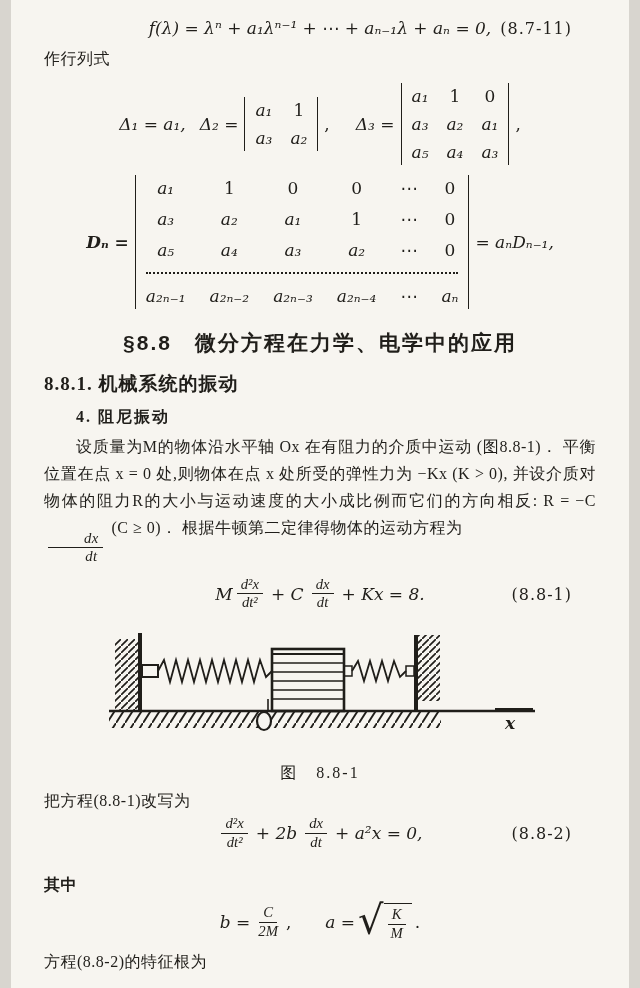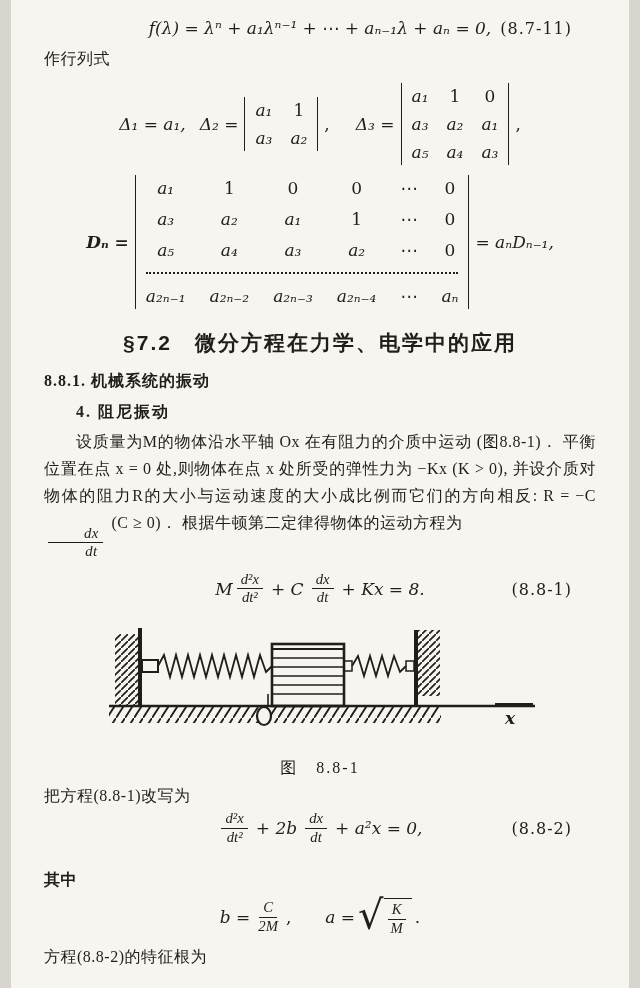--- a/index.html
+++ b/index.html
@@ -36,21 +36,21 @@
   .mgrid{display:grid;text-align:center;}
   .g2{grid-template-columns:repeat(2,auto);column-gap:18px;row-gap:8px;}
   .g3{grid-template-columns:repeat(3,auto);column-gap:18px;row-gap:8px;}
   .g6{grid-template-columns:repeat(6,auto);column-gap:24px;row-gap:11px;}
   .dotrow{grid-column:1/-1;border-top:2.2px dotted #201e1a;height:0;margin:1px 0;}
   
   .cn{line-height:1.68;text-align:justify;letter-spacing:0.5px;}
   .label-line{margin-top:8px;}
   .sec-h{font-size:21px;font-weight:bold;text-align:center;margin-top:20px;letter-spacing:2px;
          font-family:"Liberation Sans","DejaVu Sans",sans-serif;}
-  .sub-h{font-size:16px;font-weight:bold;margin-top:14px;letter-spacing:1px;}
+  .sub-h{font-size:19px;font-weight:bold;margin-top:14px;letter-spacing:1px;}
   .item-h{font-size:16px;font-weight:bold;margin-top:10px;padding-left:2em;letter-spacing:2px;}
   .indent{text-indent:2em;}
   .figure-wrap{text-align:center;margin-top:14px;}
   .fig-caption{margin-top:22px;letter-spacing:2px;}
 </style>
 </head>
 <body>
 
 <div class="page">
 
@@ -118,21 +118,21 @@
         <span>a₂ₙ₋₃</span>
         <span>a₂ₙ₋₄</span>
         <span class="up">⋯</span>
         <span>aₙ</span>
       </span>
     </span>
     <span class="math">= aₙDₙ₋₁,</span>
   </div>
 
 
-  <div class="sec-h">§7.2　微分方程在力学、电学中的应用</div>
+  <div class="sec-h">§8.8　微分方程在力学、电学中的应用</div>
   <div class="sub-h">8.8.1. 机械系统的振动</div>
   <div class="item-h">4. 阻尼振动</div>
 
   <div class="cn indent" style="margin-top:6px;">
     <span>设质量为M的物体沿水平轴 Ox 在有阻力的介质中运动 (图8.8-1)． 平衡位置在点 x = 0 处,则物体在点 x 处所受的弹性力为 −Kx (K &gt; 0), 并设介质对物体的阻力R的大小与运动速度的大小成比例而它们的方向相反: R = −C</span><span class="frac math">
         <span class="num">dx</span>
         <span class="den">dt</span>
       </span><span> (C ≥ 0)． 根据牛顿第二定律得物体的运动方程为</span>
   </div>
 

